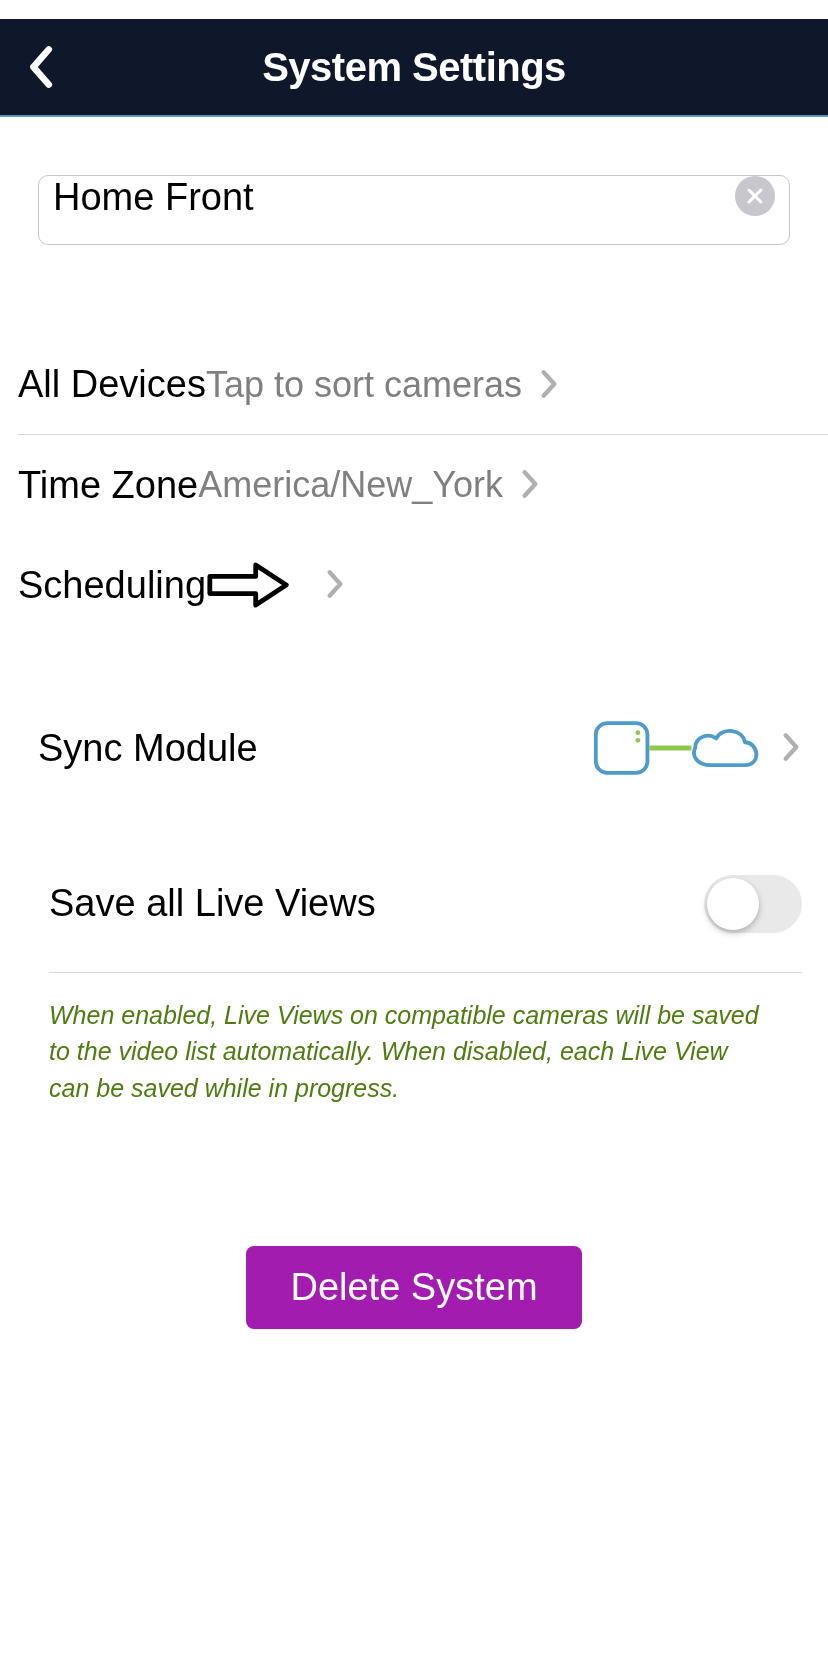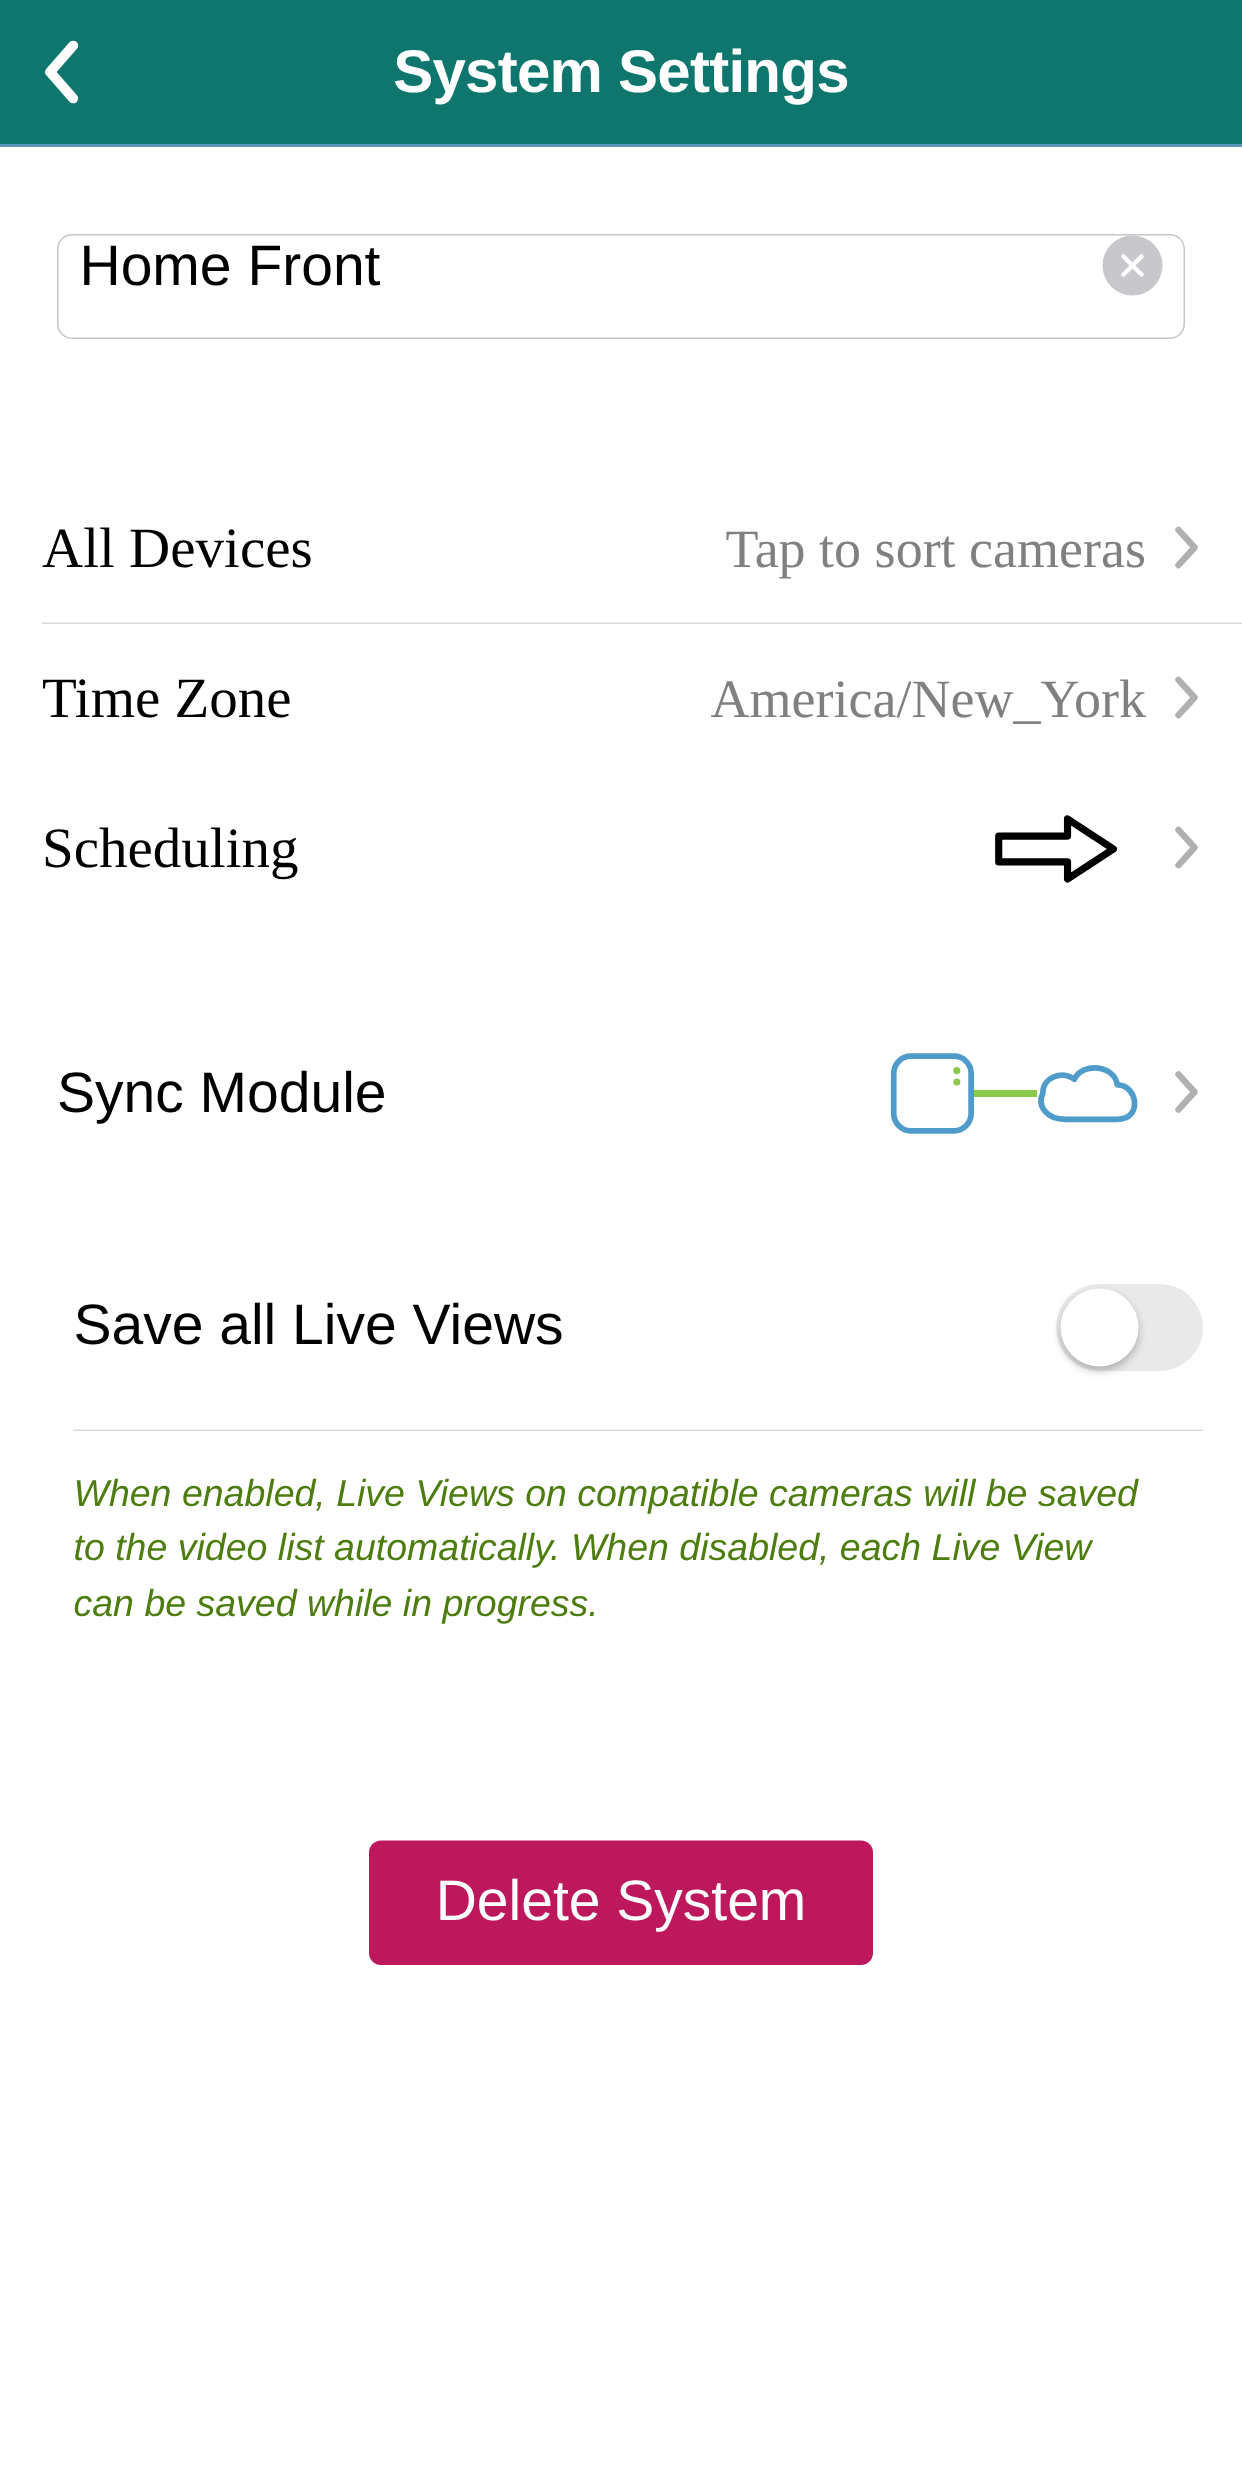--- a/index.html
+++ b/index.html
@@ -1,24 +1,25 @@
 <!DOCTYPE html>
 <html><head>
 <meta charset="utf-8">
 <style>
   * { box-sizing: border-box; margin: 0; padding: 0; }
   html, body { width: 828px; height: 1660px; font-family: -apple-system, Helvetica, Arial, sans-serif; background: #fff; }
   .header {
-    background: #0f766e;
+    background: #0f172a;
     height: 98px;
     border-bottom: 2px solid #5b97ba;
     position: relative;
     display: flex;
     align-items: center;
     justify-content: center;
+    margin-top: 19px;
   }
   .back-chevron {
     position: absolute;
     left: 18px;
     top: 50%;
     transform: translateY(-50%);
     width: 44px;
     height: 56px;
     display: flex;
     align-items: center;
@@ -56,28 +57,27 @@
     background: #c7c7cc;
     display: flex; align-items: center; justify-content: center;
     color: #fff;
     font-size: 26px;
     line-height: 1;
   }
   .list { margin-top: 90px; }
   .row {
     display: flex;
     align-items: center;
-    justify-content: space-between;
+    justify-content: flex-start;
     padding: 0 38px;
     height: 100px;
     border-bottom: 1px solid #d8d8d8;
-    margin-left: 28px;
+    margin-left: 18px;
     padding-left: 0;
     padding-right: 26px;
-    font-family: Liberation Serif, serif;
   }
   .row:last-child { border-bottom: none; }
   .row-label {
     font-size: 38px;
     color: #000;
     font-weight: 400;
   }
   .row-right {
     display: flex;
     align-items: center;
@@ -142,21 +142,21 @@
     line-height: 1.45;
     color: #4d7c0f;
     font-style: italic;
   }
   .delete-wrap {
     margin-top: 140px;
     display: flex;
     justify-content: center;
   }
   .delete-btn {
-    background: #be185d;
+    background: #a21caf;
     color: #fff;
     font-size: 38px;
     border: none;
     border-radius: 8px;
     padding: 20px 44px;
     font-family: inherit;
   }
 </style>
 </head>
 <body>

